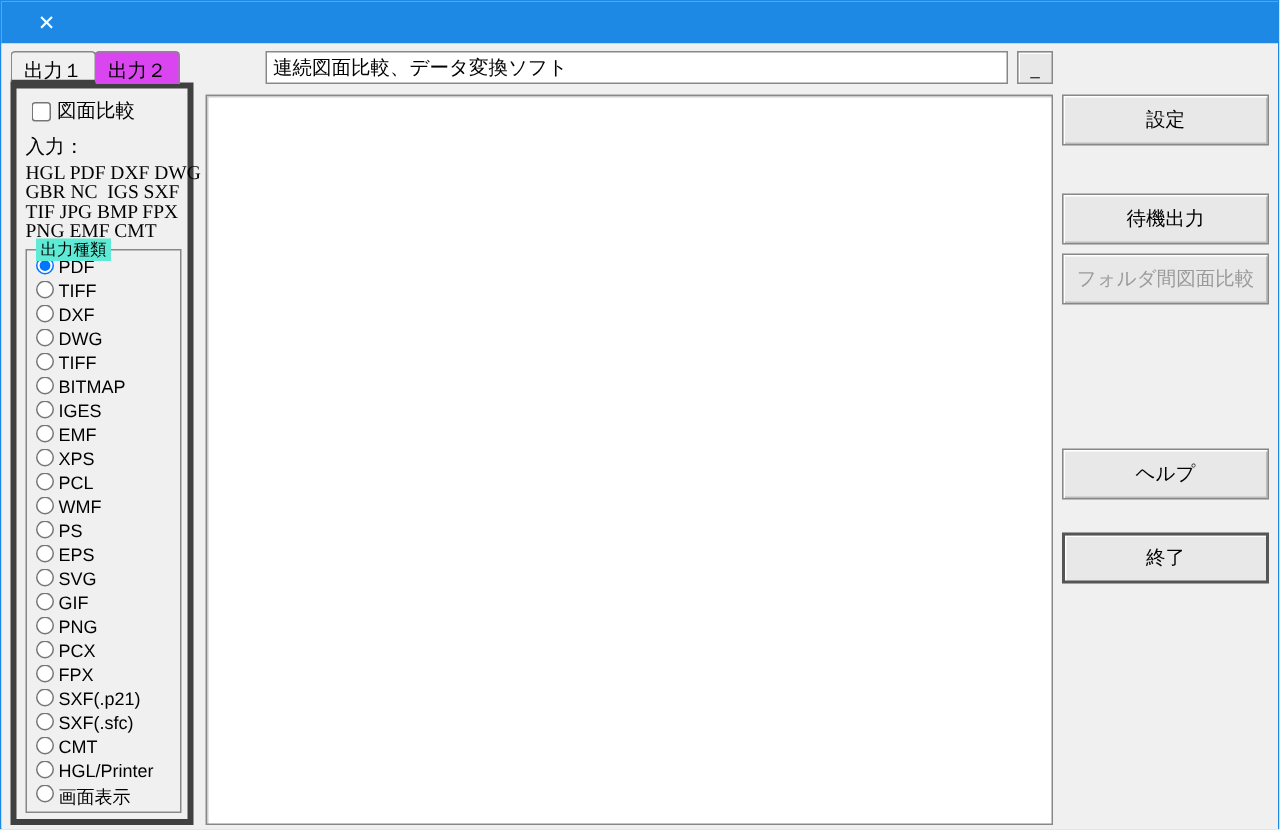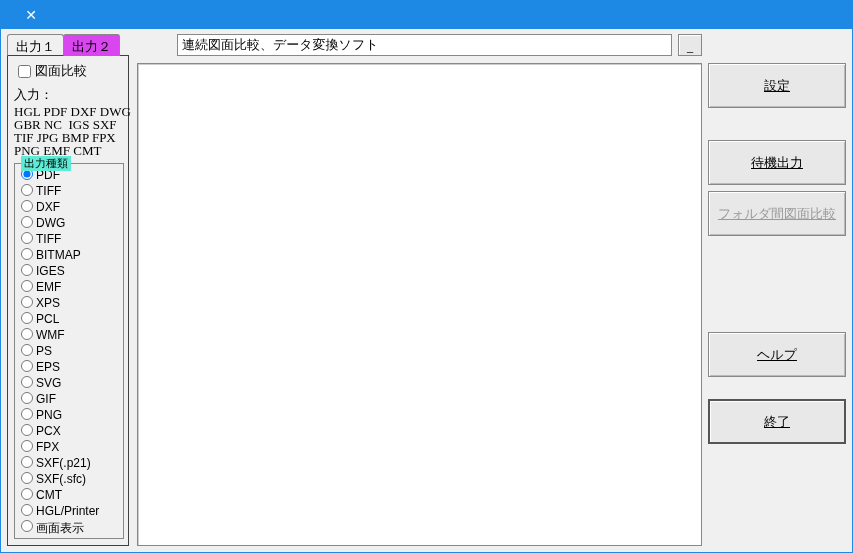--- a/index.html
+++ b/index.html
@@ -61,25 +61,25 @@
     font-size: 13px;
     border-radius: 3px 3px 0 0;
     margin-right: -1px;
     cursor: pointer;
     position: relative;
     top: 1px;
   }
   .tab.active {
     background: #f0f0f0;
     z-index: 2;
-    border-bottom: 1px solid #404040;
+    border-bottom: 3px solid #404040;
     font-weight: normal;
   }
   .tabpanel {
-    border: 1px solid #404040;
+    border: 4px solid #404040;
     flex: 1;
     padding: 4px 4px 4px 6px;
     background: #f0f0f0;
   }
   .chk-line {
     display: flex;
     align-items: center;
     gap: 4px;
     font-size: 13px;
     margin: 2px 0 6px 4px;
@@ -158,30 +158,29 @@
   }
   
   .right {
     width: 138px;
     display: flex;
     flex-direction: column;
     padding-top: 30px;
     gap: 6px;
   }
   .btn {
-    height: 45px;
+    height: 34px;
     border: 1px solid #888;
     background: #e8e8e8;
     display: flex;
     align-items: center;
     justify-content: center;
     font-size: 13px;
     cursor: pointer;
     box-shadow: inset 1px 1px 0 #fff, inset -1px -1px 0 #bbb;
-    text-decoration: underline;
   }
   .btn.disabled {
     color: #9a9a9a;
     cursor: default;
   }
   .btn.focus {
     border: 2px solid #555;
     box-shadow: inset 1px 1px 0 #fff;
   }
   .gap-lg { height: 20px; }

